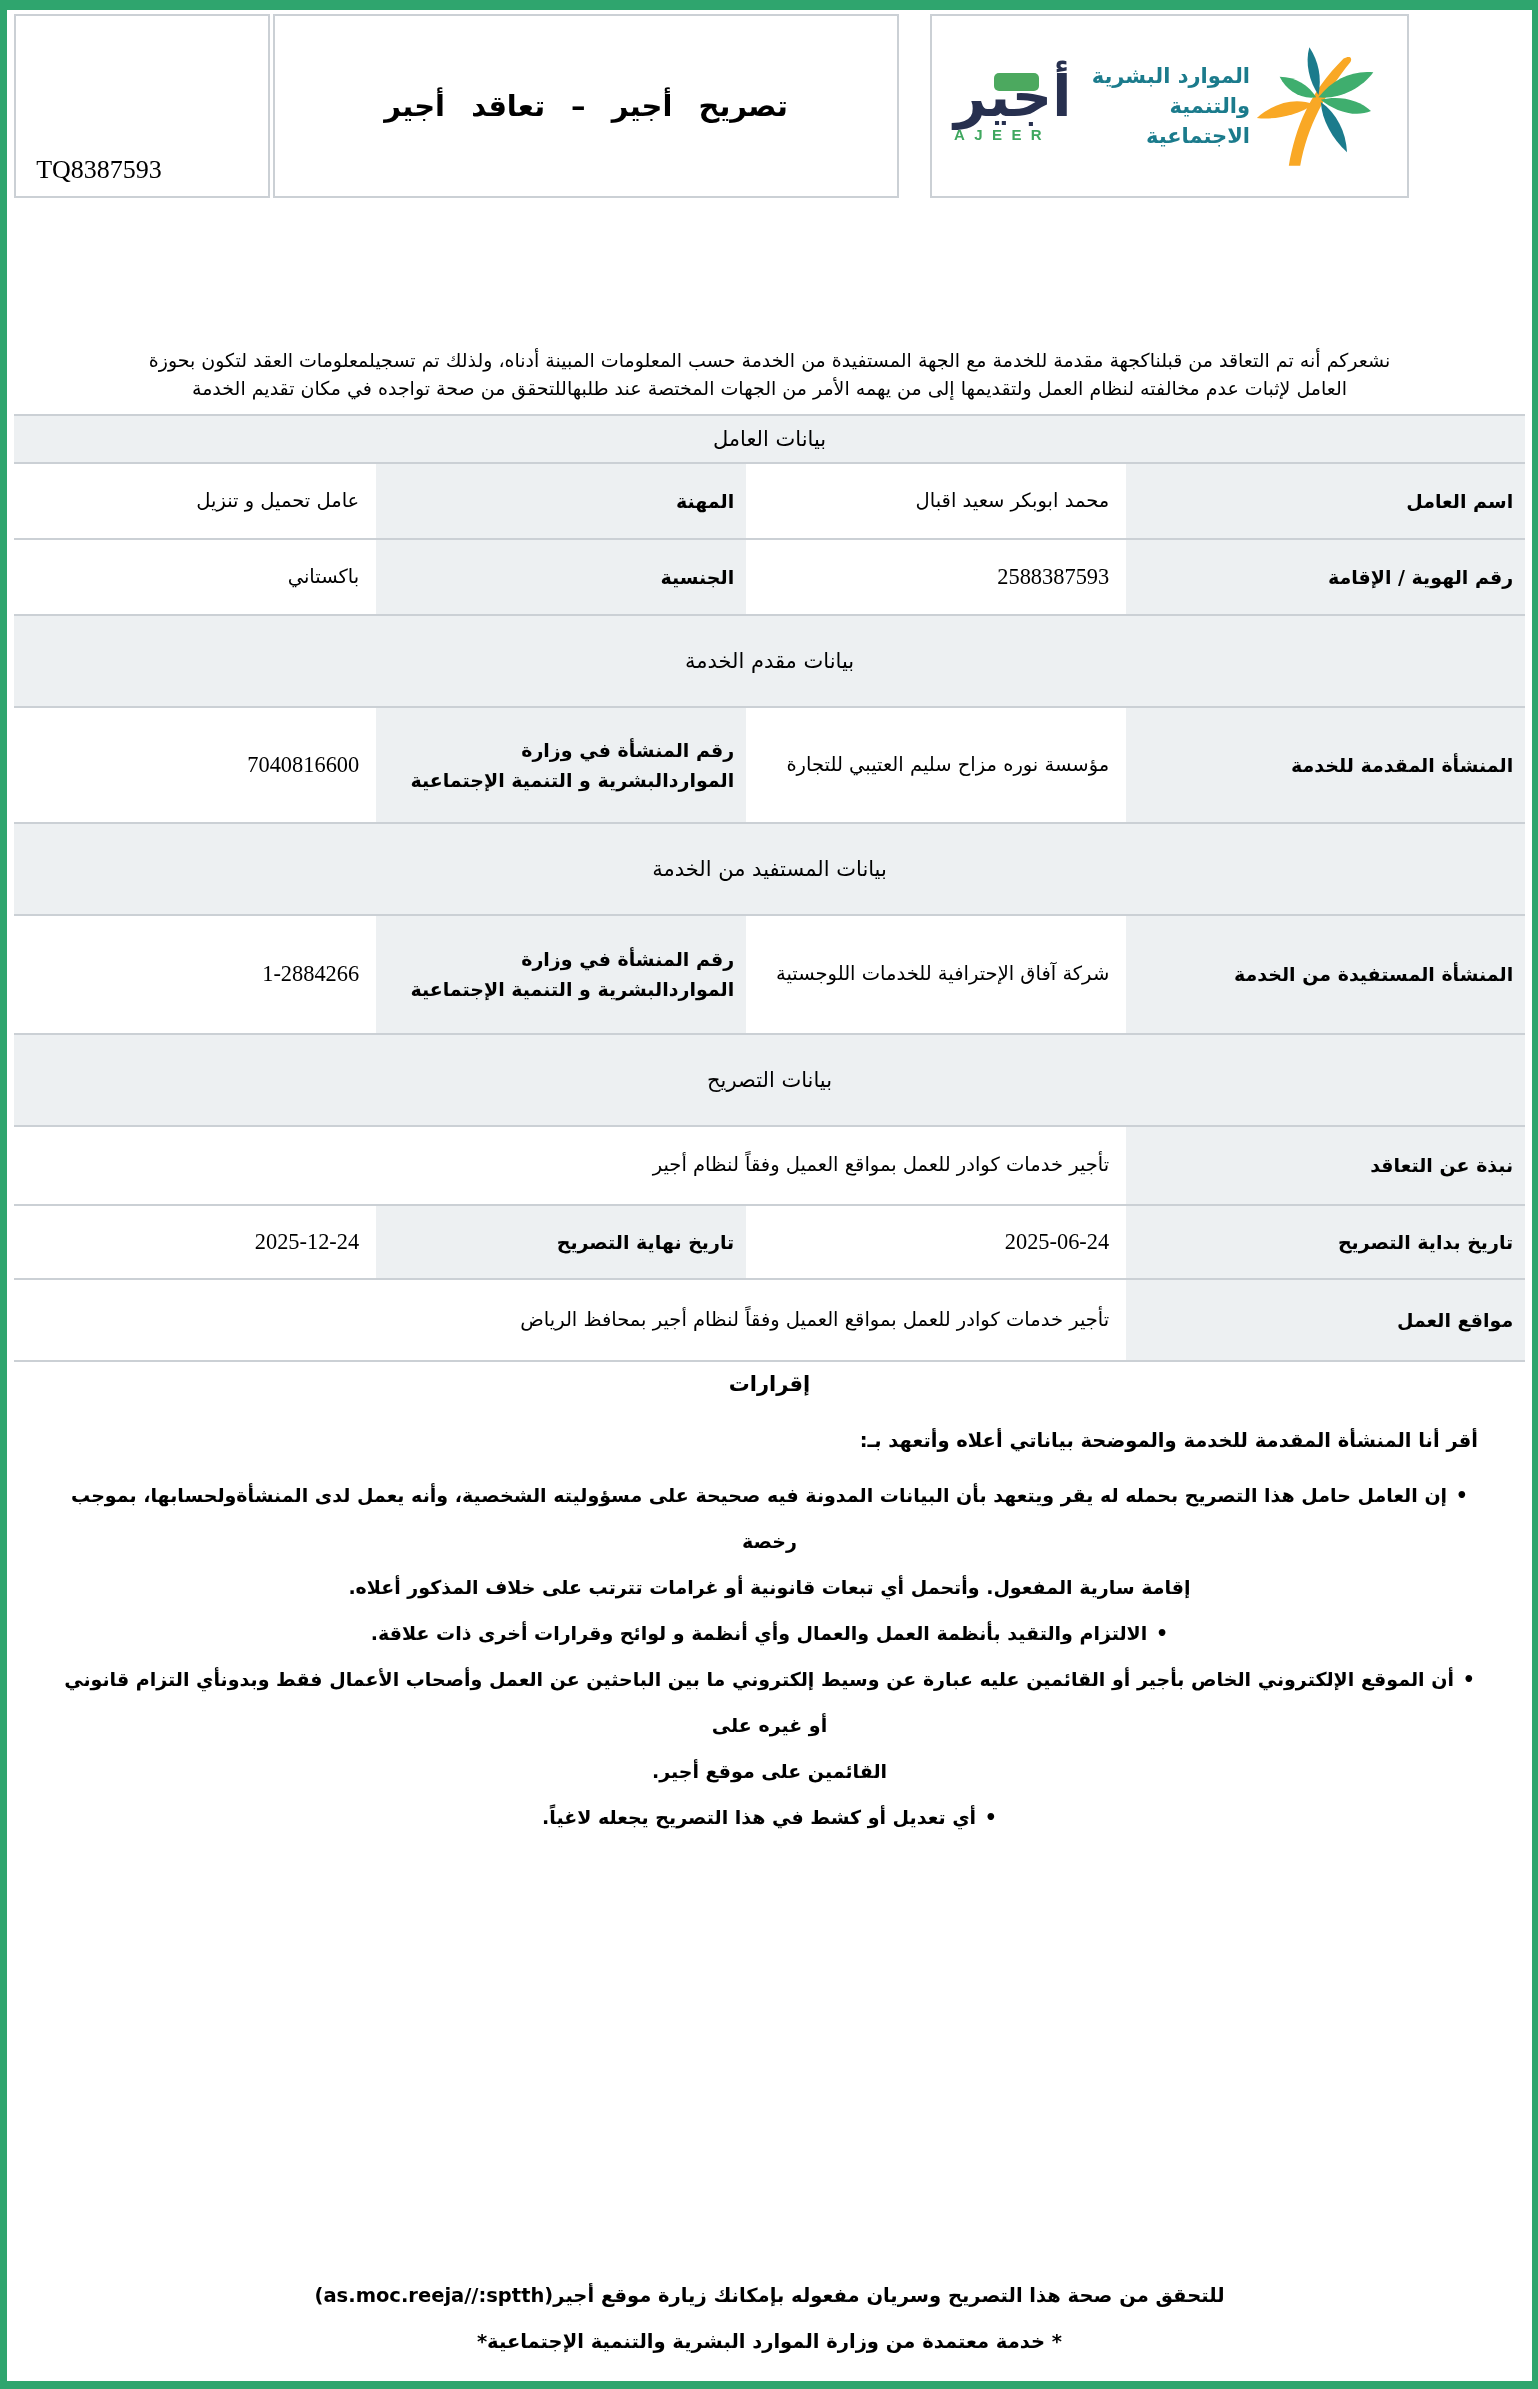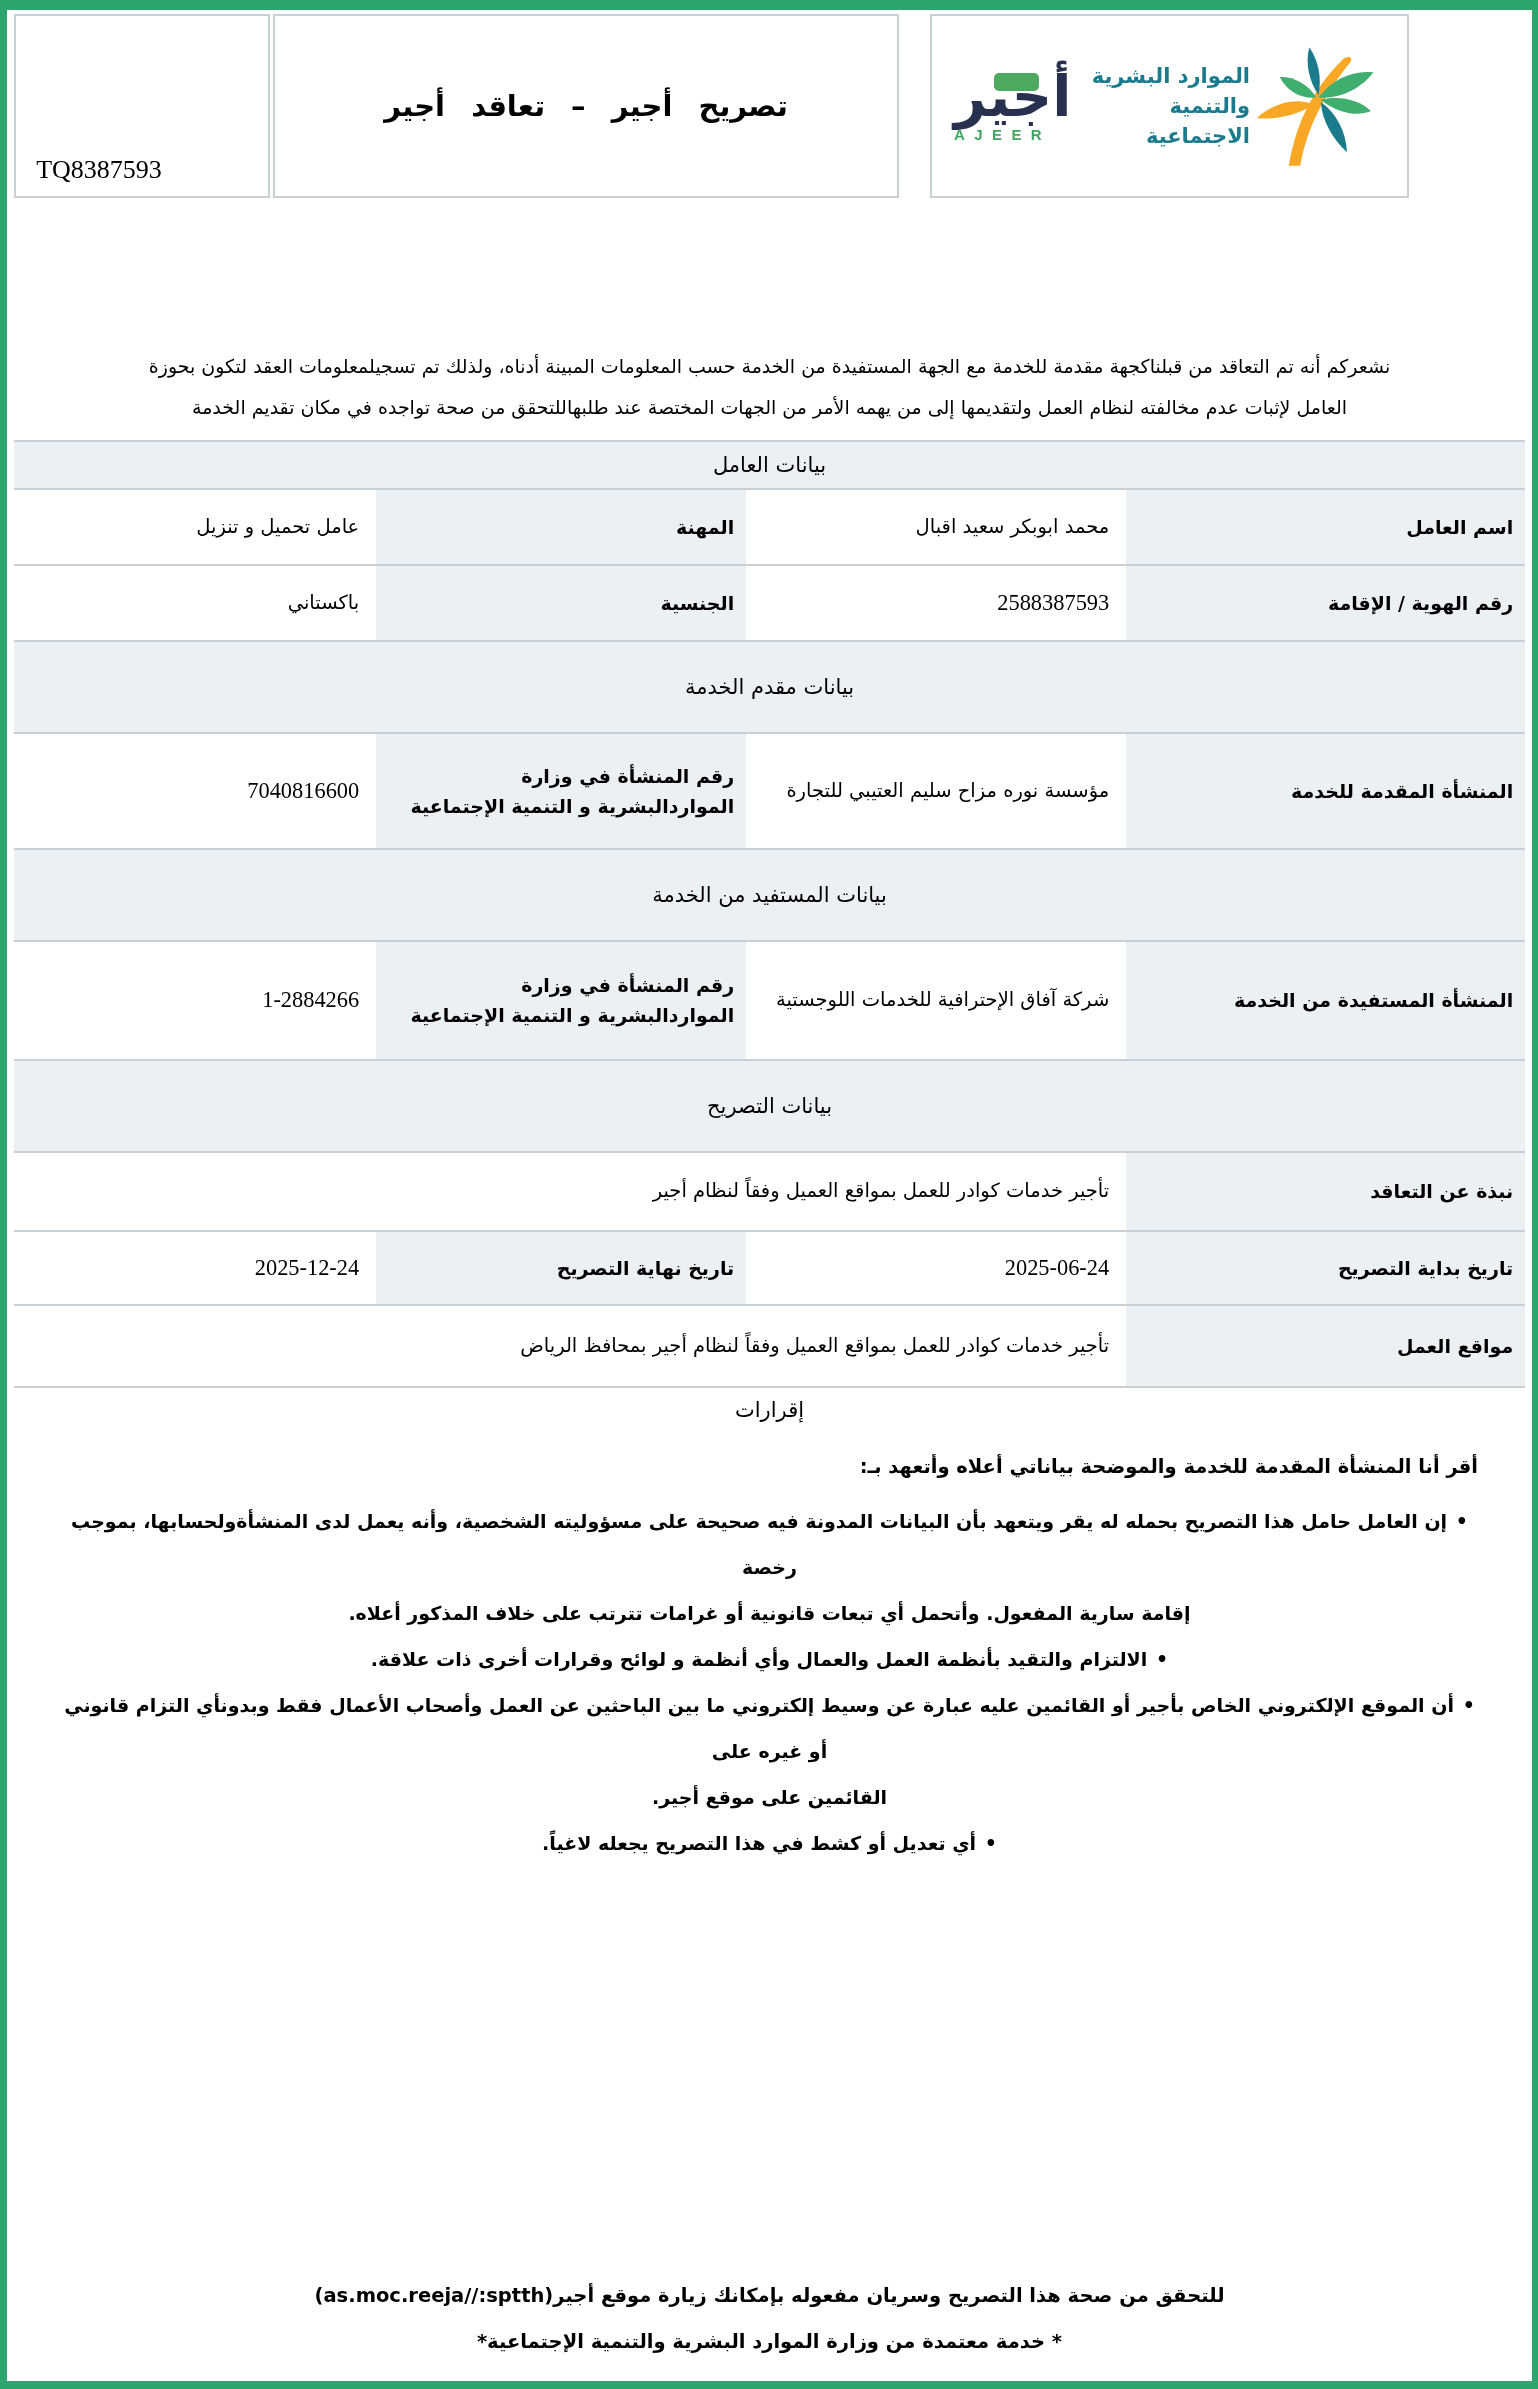--- a/index.html
+++ b/index.html
@@ -21,21 +21,21 @@
   .ajeer-ar-wrap { position:relative; display:inline-block; }
   .ajeer-ar { font-size:56px; font-weight:bold; color:#27304F; line-height:1.0; direction:rtl; }
   .ajeer-pill { position:absolute; top:4.3px; left:34%; width:45px; height:17.3px; background:#4CA95F; border-radius:5px; }
   .ajeer-en { margin-top:1.4px; font-size:15px; font-weight:bold; color:#3FA75F; letter-spacing:9.4px; font-family:"Liberation Sans", sans-serif; }
   .ministry { display:flex; align-items:center; }
   .ministry-text { direction:rtl; text-align:right; color:#1B7B8C; font-weight:bold; font-size:21px; line-height:30px; margin-left:7.2px; }
   .palm { width:137px; height:137px; flex:0 0 auto; }
   
   .intro {
     margin:148px 43px 0 43px; direction:rtl; text-align:center;
-    font-size:19px; line-height:41px; white-space:pre-line;
+    font-size:19px; line-height:28px; white-space:pre-line;
   }
   
   .tbl { margin:11.6px 7.2px 0 7.2px; border-top:2.2px solid #cbd0d5; }
   .sec {
     background:#EDF0F2; border-bottom:2.2px solid #cbd0d5; direction:rtl;
     display:flex; align-items:center; justify-content:center; font-size:21px;
   }
   .sec-sm { height:48px; }
   .sec-lg { height:92px; }
   .row { display:flex; direction:rtl; column-gap:5px; border-bottom:2.2px solid #cbd0d5; background:#fff; align-items:stretch; }
@@ -48,21 +48,21 @@
   .c3 { flex:0 0 370px; }
   .c4 { flex:1 1 auto; }
   .cmerge { flex:1 1 auto; }
   .rh-a    { min-height:76px; }
   .rh-prov { min-height:116px; }
   .rh-ben  { min-height:119px; }
   .rh-about{ min-height:79px; }
   .rh-date { min-height:74px; }
   .rh-loc  { min-height:82px; }
   
-  .decl-title { margin-top:10px; text-align:center; font-size:21px; font-weight:normal; direction:rtl; }
+  .decl-title { margin-top:10px; text-align:center; font-size:21px; font-weight:bold; direction:rtl; }
   .decl-intro { margin:33px 54px 0 54px; direction:rtl; text-align:right; font-size:19.5px; font-weight:bold; }
   .bullets { margin:20px 51px 0 51px; direction:rtl; text-align:center; }
   .bullet { font-size:19px; font-weight:bold; line-height:46px; }
   .bullet .dot { display:inline; margin-left:8.7px; }
   .bullet .btxt { display:inline; white-space:pre-line; }
   
   .footer { position:absolute; left:0; right:0; bottom:16px; text-align:center; direction:rtl; }
   .footer div { font-size:19.5px; font-weight:bold; line-height:46px; }
 </style>
 </head>

